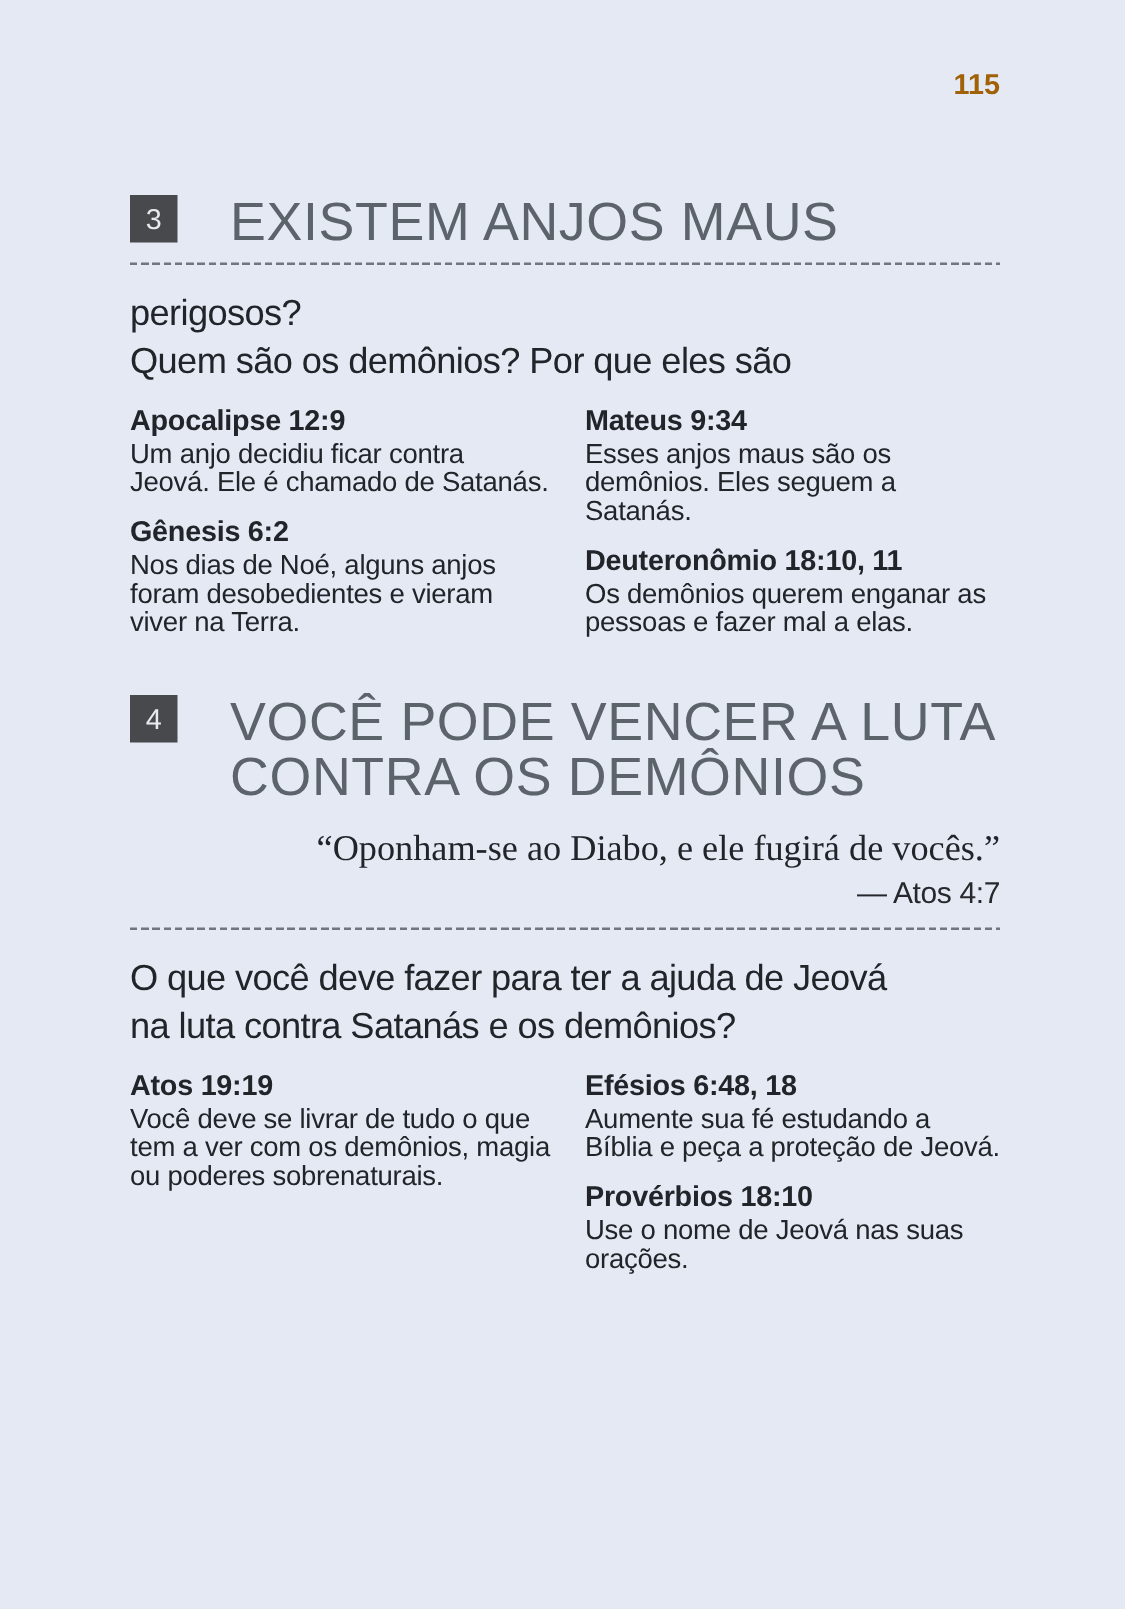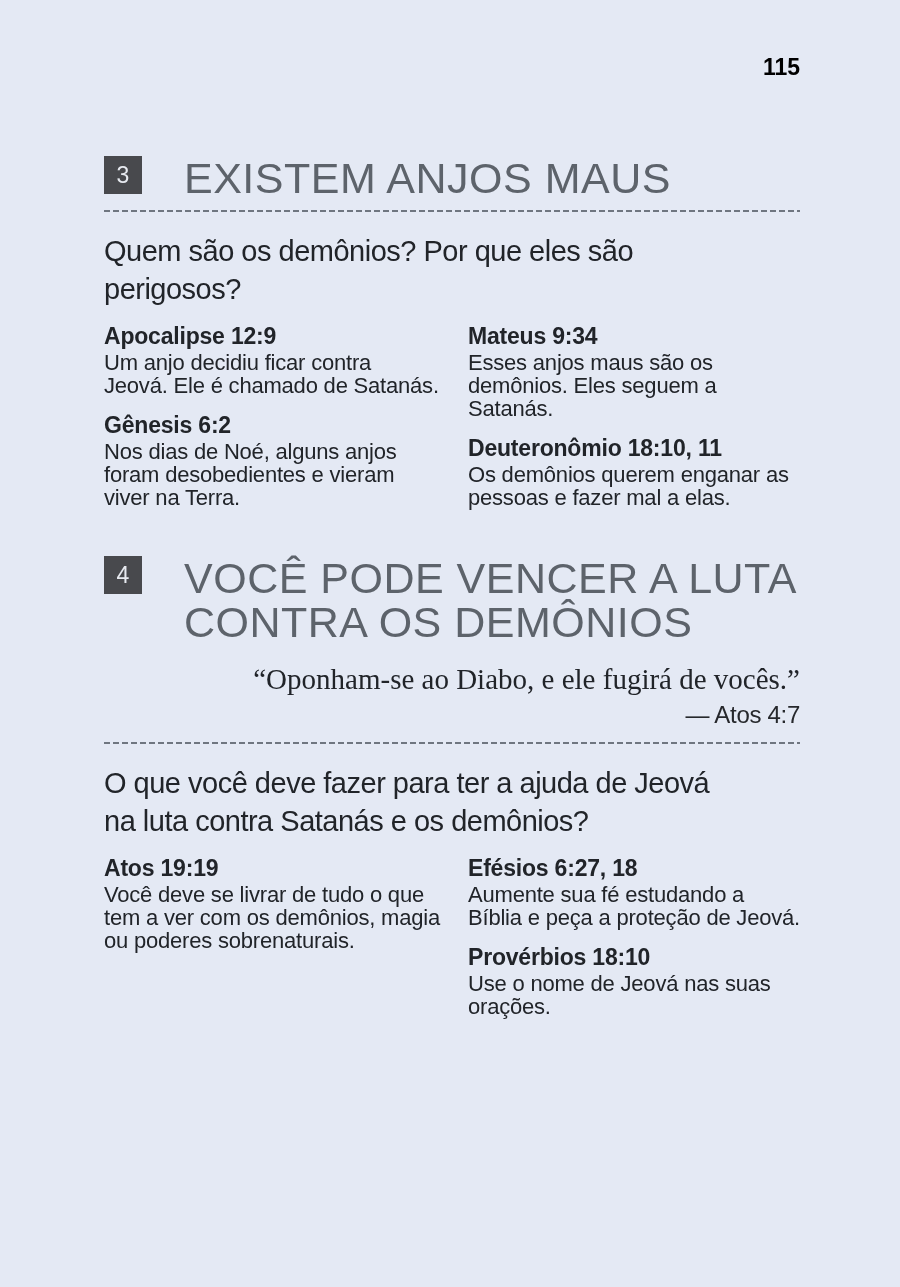--- a/index.html
+++ b/index.html
@@ -21,21 +21,21 @@
     overflow:hidden;
     box-sizing:border-box;
   }
   .content{
     padding:54px 100px 0 104px;
   }
   .page-number{
     text-align:right;
     font-size:23px;font-weight:bold;
     line-height:26px;
-    color:#000000;
+    color:#a16207;
   }
   
   .sec-header{
     display:flex;align-items:flex-start;
   }
   .sec-header.first{margin-top:76px;}
   .sec-header.second{margin-top:47px;}
   .sec-box{
     width:38px;height:38px;flex-shrink:0;
     background:var(--section-box-bg);
@@ -116,22 +116,22 @@
 
     <div class="sec-header first">
       <div class="sec-box">3</div>
       <div class="sec-title">EXISTEM ANJOS MAUS</div>
     </div>
 
 
     <div class="rule"></div>
 
     <div class="question">
+      <div class="q-line">perigosos?</div>
       <div class="q-line">Quem são os demônios? Por que eles são</div>
-      <div class="q-line">perigosos?</div>
     </div>
 
     <div class="cols">
       <div class="col-left">
         <div class="entry">
           <div class="ref">Apocalipse 12:9</div>
           <div class="entry-text">Um anjo decidiu ficar contra Jeová. Ele é chamado de Satanás.</div>
         </div>
         <div class="entry">
           <div class="ref">Gênesis 6:2</div>
@@ -172,21 +172,21 @@
 
     <div class="cols">
       <div class="col-left">
         <div class="entry">
           <div class="ref">Atos 19:19</div>
           <div class="entry-text">Você deve se livrar de tudo o que tem a ver com os demônios, magia ou poderes sobrenaturais.</div>
         </div>
       </div>
       <div class="col-right">
         <div class="entry">
-          <div class="ref">Efésios 6:27, 18</div>
+          <div class="ref">Efésios 6:48, 18</div>
           <div class="entry-text">Aumente sua fé estudando a Bíblia e peça a proteção de Jeová.</div>
         </div>
         <div class="entry">
           <div class="ref">Provérbios 18:10</div>
           <div class="entry-text">Use o nome de Jeová nas suas orações.</div>
         </div>
       </div>
     </div>
 
   </div>

